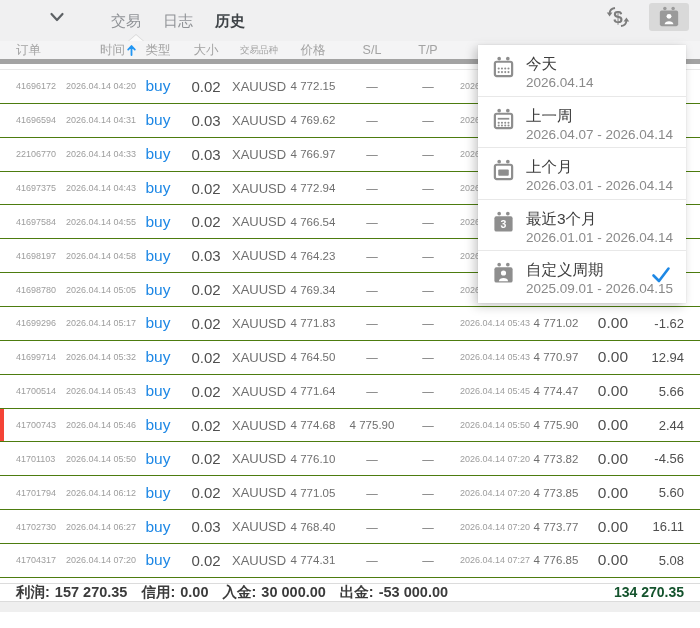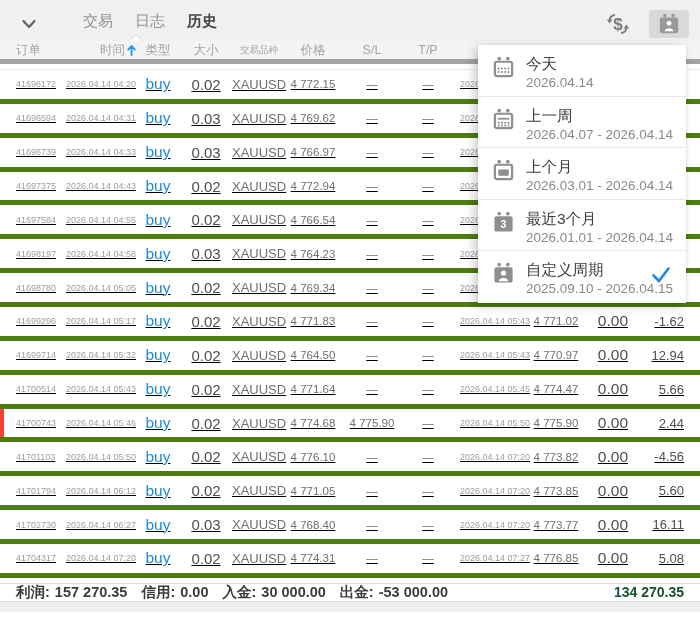--- a/index.html
+++ b/index.html
@@ -5,21 +5,21 @@
   * { margin:0; padding:0; box-sizing:border-box; }
   html,body { background:#fff; }
   .app {
     position:relative; width:700px; height:628px; overflow:hidden;
     background:#fff; font-family:"Liberation Sans","DejaVu Sans",sans-serif;
     -webkit-font-smoothing:antialiased;
   }
   
   .topbar {
     position:relative; height:41px; background:#f0f0f1;
-    display:flex; align-items:flex-end;
+    display:flex; align-items:flex-start;padding-left:28px;
   }
   .chevron-btn { width:34px; height:34px; margin-left:12px; display:flex; align-items:center; justify-content:center; }
   .tabs { display:flex; margin-left:26px; }
   .tab { padding:0 11px; font-size:15px; color:#8f9296; line-height:41px; }
   .tab.active { color:#3e4347; font-weight:bold; }
   .topbar-right { margin-left:auto; display:flex; align-items:center; }
   .icon-btn { width:34px; height:34px; display:flex; align-items:center; justify-content:center; }
   .exchange-btn { margin-right:14px; }
   .period-btn { width:40px; height:28px; background:#d9d9d9; border-radius:3px; margin-right:11px; }
   
@@ -45,22 +45,21 @@
   }
   .notch {
     position:absolute; left:129px; top:-6px; width:0; height:0;
     border-left:7px solid transparent; border-right:7px solid transparent;
     border-bottom:6px solid #fafafa;
   }
   .gap-row { height:6px; background:#fff; border-bottom:1px solid #e8e8e8; }
   
   .row {
     position:relative; height:33.87px; background:#fff;
-    border-bottom:5px solid #4d7c0f;
-    text-decoration:underline;
+    border-bottom:1px solid #4d7c0f;
   }
   .row.flagged::before {
     content:""; position:absolute; left:0; top:0; bottom:0; width:4px; background:#f44336;
   }
   .cell { white-space:nowrap; overflow:visible; }
   .c-order  { font-size:9px;  color:#9d9d9d; text-align:left; }
   .c-otime  { font-size:9px;  color:#9d9d9d; text-align:right; }
   .c-type   { font-size:15.5px; color:#1e88e5; text-align:center; }
   .c-size   { font-size:15px; color:#4f4f4f; text-align:center; }
   .c-sym    { font-size:13px; color:#6f6f6f; text-align:center; }
@@ -195,21 +194,21 @@
     <span class="cell c-price">4 769.62</span>
     <span class="cell c-sl">—</span>
     <span class="cell c-tp">—</span>
     <span class="cell c-ctime">2026.</span>
     <span class="cell c-cprice"></span>
     <span class="cell c-comm"></span>
     <span class="cell c-profit"></span>
   </div>
       <div class="row grid-cols">
     <span class="cell"></span>
-    <span class="cell c-order">41696739</span>
+    <span class="cell c-order">22106770</span>
     <span class="cell c-otime">2026.04.14 04:33</span>
     <span class="cell c-type">buy</span>
     <span class="cell c-size">0.03</span>
     <span class="cell c-sym">XAUUSD</span>
     <span class="cell c-price">4 766.97</span>
     <span class="cell c-sl">—</span>
     <span class="cell c-tp">—</span>
     <span class="cell c-ctime">2026.</span>
     <span class="cell c-cprice"></span>
     <span class="cell c-comm"></span>
@@ -505,21 +504,21 @@
       <svg class="ic ic-custom" viewBox="0 0 24 24">
         <circle cx="7.5" cy="2.8" r="1.9" fill="#8e8e8e"></circle>
             <circle cx="16.5" cy="2.8" r="1.9" fill="#8e8e8e"></circle>
         <rect x="2.5" y="5.5" width="19" height="16" rx="2" fill="#8e8e8e"></rect>
         <circle cx="12" cy="11.5" r="2.7" fill="#ffffff"></circle>
         <path d="M7.2,20 c0,-4.4 9.6,-4.4 9.6,0 z" fill="#ffffff"></path>
       </svg>
     </span>
     <div class="dd-text">
       <div class="dd-title">自定义周期</div>
-      <div class="dd-sub">2025.09.10 - 2026.04.15</div>
+      <div class="dd-sub">2025.09.01 - 2026.04.15</div>
     </div>
     <svg class="dd-check" width="22" height="22" viewBox="0 0 22 22">
       <polyline points="3.5,11.5 9,17 18.5,4.5" fill="none" stroke="#1e88e5" stroke-width="2.6" stroke-linecap="round" stroke-linejoin="round"></polyline>
     </svg>
   </div>
     </div>
 
 </div>
 
 </body></html>

